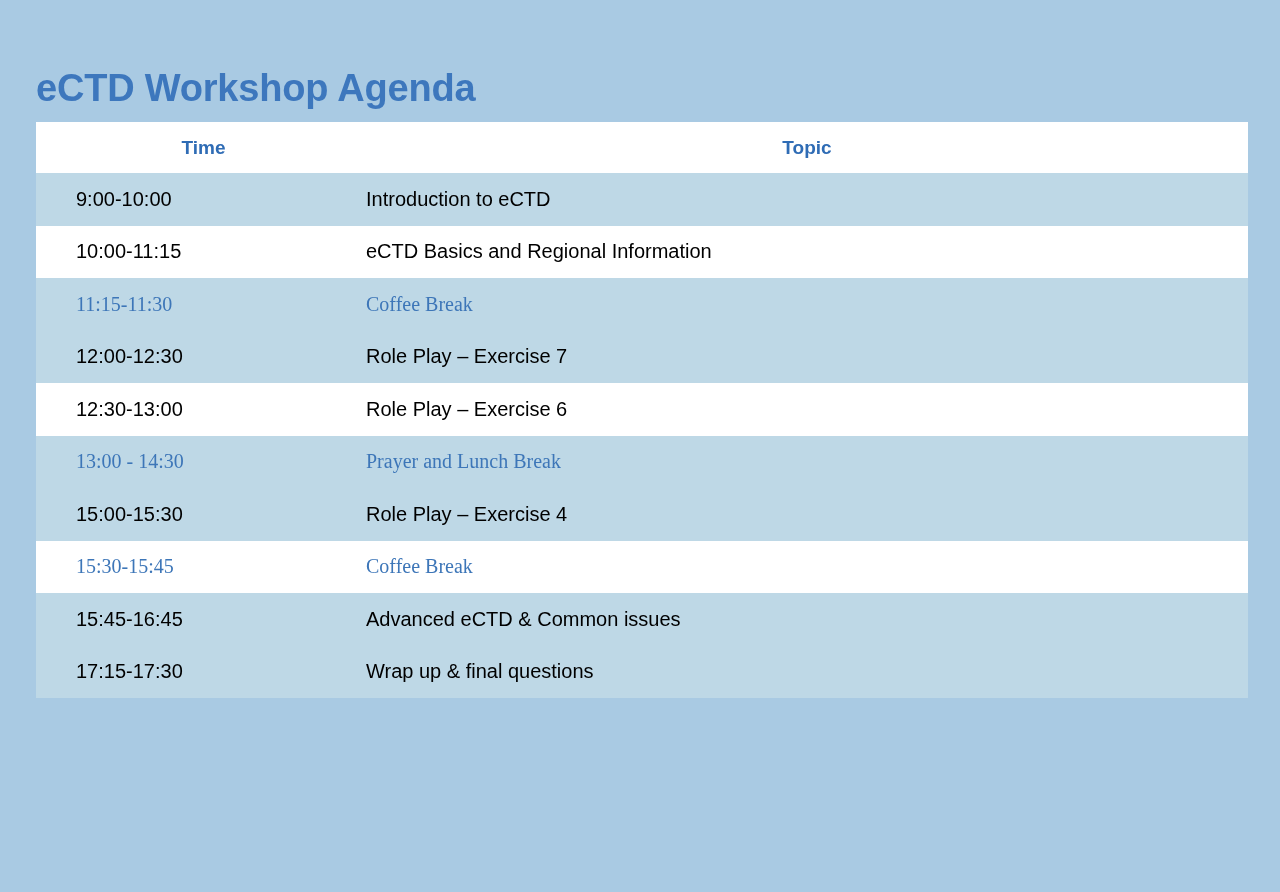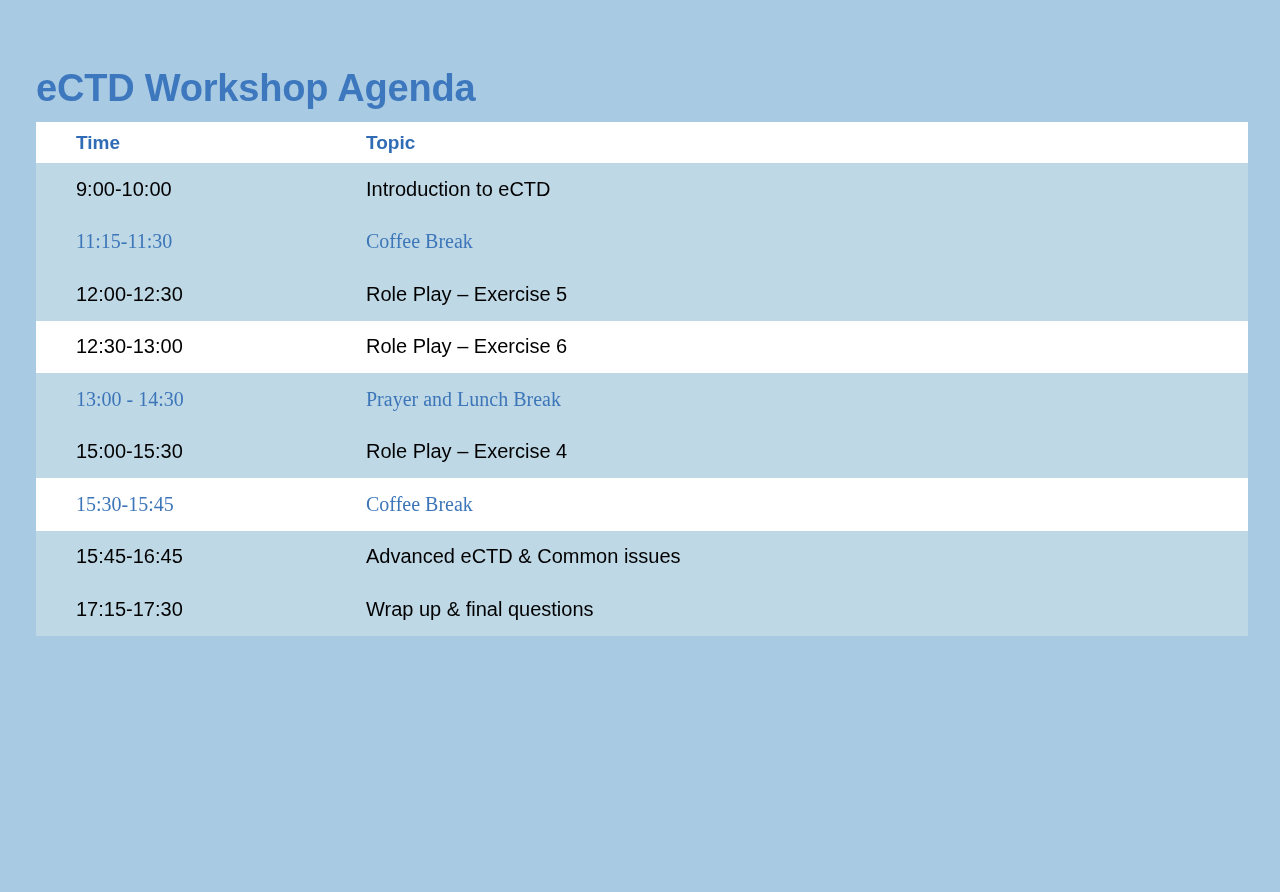--- a/index.html
+++ b/index.html
@@ -37,24 +37,24 @@
     top: 122px;
     width: 1212px;
     border-collapse: collapse;
     table-layout: fixed;
   }
   .agenda-table col.col-time { width: 295px; }
   .agenda-table col.col-topic { width: 917px; }
 
   .agenda-table thead th {
     background: #ffffff;
-    height: 41px;
+    height: 51px;
     padding: 0 0 0 40px;
     margin: 0;
-    text-align: left;
+    text-align: center;
     vertical-align: middle;
     font-size: 19px;
     font-weight: bold;
     color: #2f6cb5;
     border: 0;
   }
   .agenda-table thead th.th-topic {
     padding-left: 35px;
   }
 
@@ -101,27 +101,31 @@
       <tr>
         <th class="th-time">Time</th>
         <th class="th-topic">Topic</th>
       </tr>
     </thead>
     <tbody id="agenda-body">
         <tr class="row-odd">
           <td class="cell-time">9:00-10:00</td>
           <td class="cell-topic">Introduction to eCTD</td>
         </tr>
+        <tr class="row-even">
+          <td class="cell-time">10:00-11:15</td>
+          <td class="cell-topic">eCTD Basics and Regional Information</td>
+        </tr>
         <tr class="row-odd is-break">
           <td class="cell-time">11:15-11:30</td>
           <td class="cell-topic">Coffee Break</td>
         </tr>
         <tr class="row-odd">
           <td class="cell-time">12:00-12:30</td>
-          <td class="cell-topic">Role Play – Exercise 5</td>
+          <td class="cell-topic">Role Play – Exercise 7</td>
         </tr>
         <tr class="row-even">
           <td class="cell-time">12:30-13:00</td>
           <td class="cell-topic">Role Play – Exercise 6</td>
         </tr>
         <tr class="row-odd is-break">
           <td class="cell-time">13:00 - 14:30</td>
           <td class="cell-topic">Prayer and Lunch Break</td>
         </tr>
         <tr class="row-odd">

